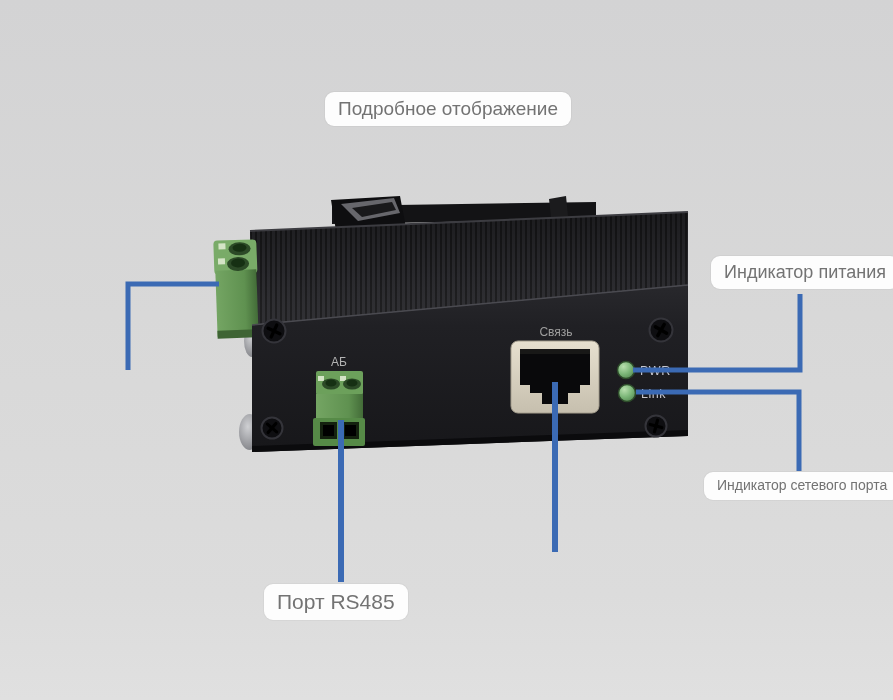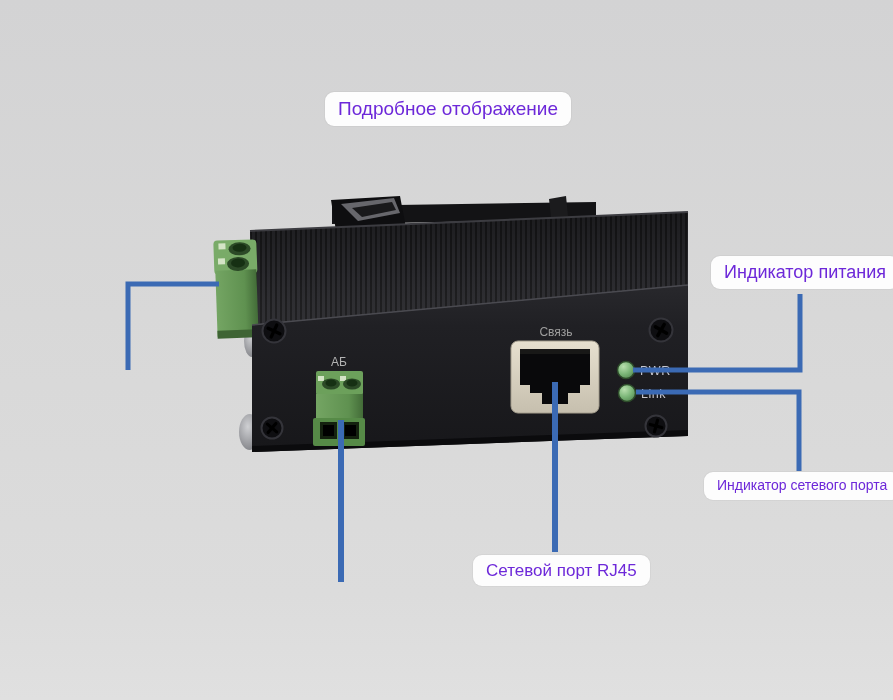--- a/index.html
+++ b/index.html
@@ -10,21 +10,21 @@
     overflow:hidden;
   }
   .stage{
     position:relative;width:893px;height:700px;
     background:linear-gradient(180deg,#d3d3d4 0%,#d8d8d8 45%,#dcdcdc 85%,#e0e0e0 100%);
   }
   .stage svg{position:absolute;left:0;top:0;}
   .callout{
     position:absolute;
     background:#fdfdfd;
-    color:#6d28d9;
+    color:#737373;
     border-radius:9px;
     padding:5px 13px;
     white-space:nowrap;
     line-height:1.25;
     box-shadow:0 0 0 1px rgba(0,0,0,0.03);
   }
   .callout-title{left:448px;top:92px;transform:translateX(-50%);font-size:19px;}
   .callout-power{left:711px;top:256px;font-size:18px;}
   .callout-backup{left:17px;top:370px;font-size:17.5px;}
   .callout-netind{left:704px;top:472px;font-size:14px;}
@@ -181,16 +181,16 @@
     </g>
   </svg>
 
   <div class="callout callout-title">Подробное отображение</div>
 
   <div class="callout callout-power">Индикатор питания</div>
 
 
   <div class="callout callout-netind">Индикатор сетевого порта</div>
 
-  <div class="callout callout-rj45">Сетевой порт RJ45</div>
 
+  <div class="callout callout-rs485">Порт RS485</div>
 
 </div>
 
 </body></html>

